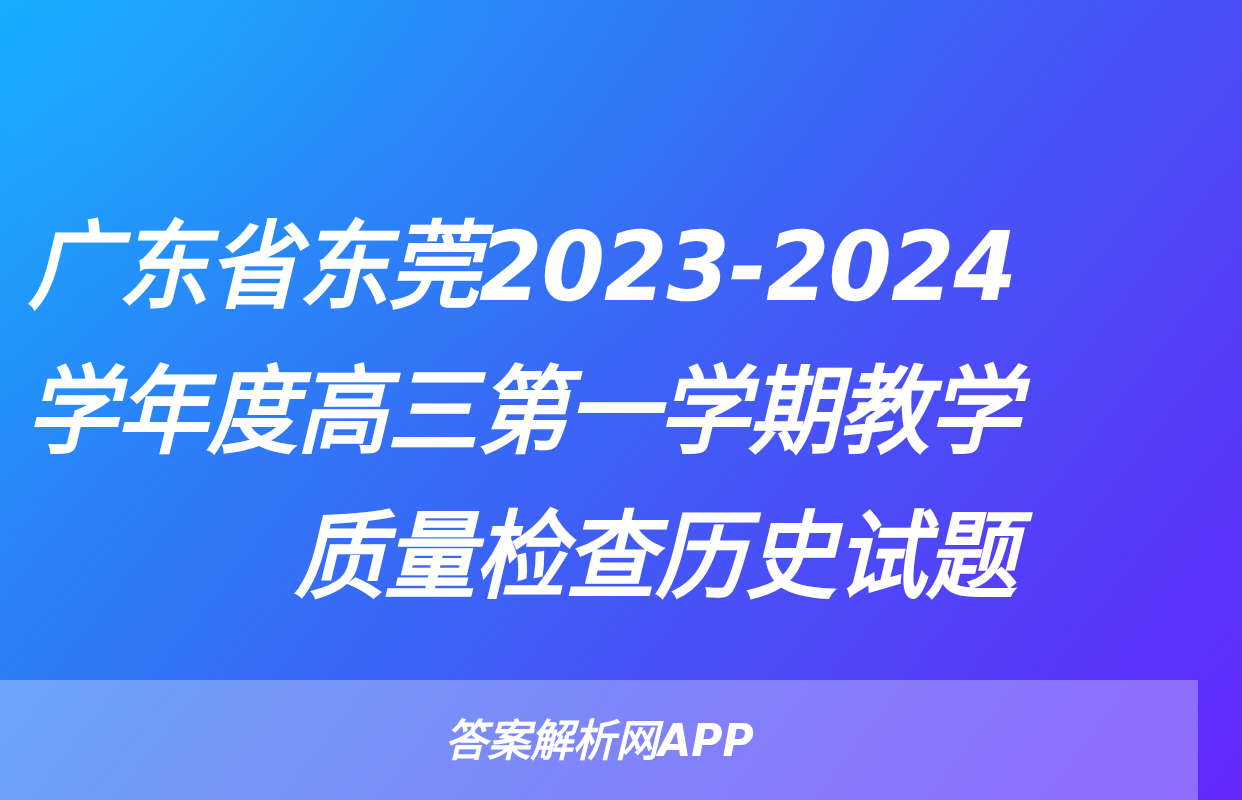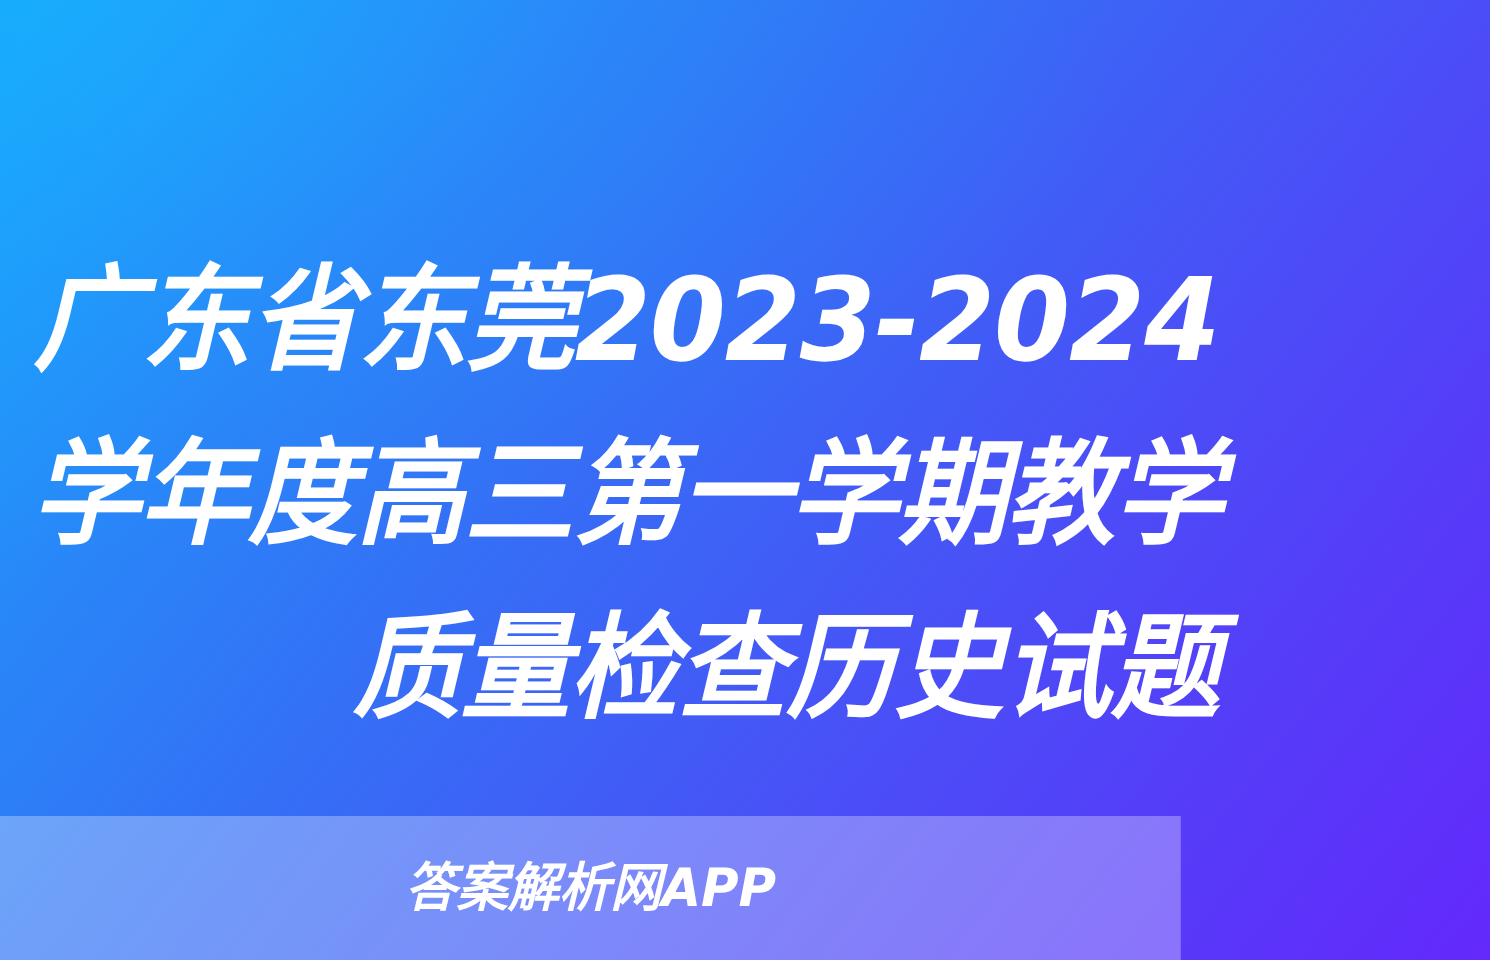--- a/index.html
+++ b/index.html
@@ -71,21 +71,21 @@
     transform: scaleX(0.95);
     transform-origin: center center;
     text-rendering: geometricPrecision;
   }
 
   
   .footer-bar {
     position: absolute;
     left: 0;
     top: 680px;
-    width: 984px;
+    width: 1198px;
     height: 120px;
     background: rgba(255, 255, 255, 0.30);
     z-index: 4;
     display: flex;
     align-items: center;
     justify-content: center;
   }
 
   .footer-text {
     font-family: "DejaVu Sans", "Liberation Sans", sans-serif;

